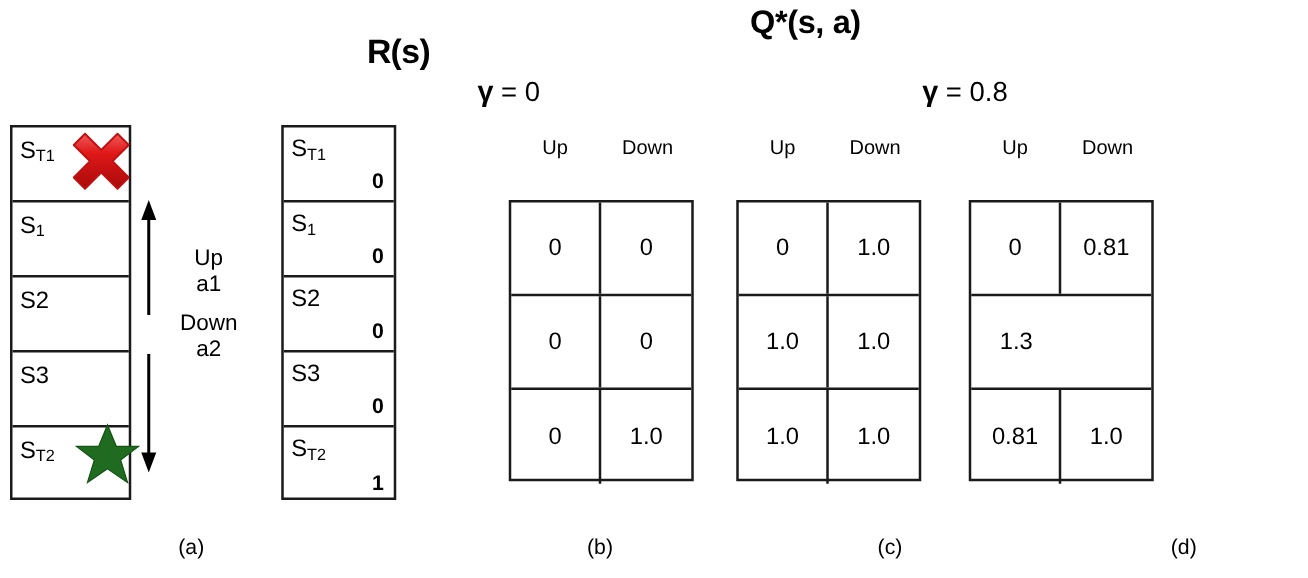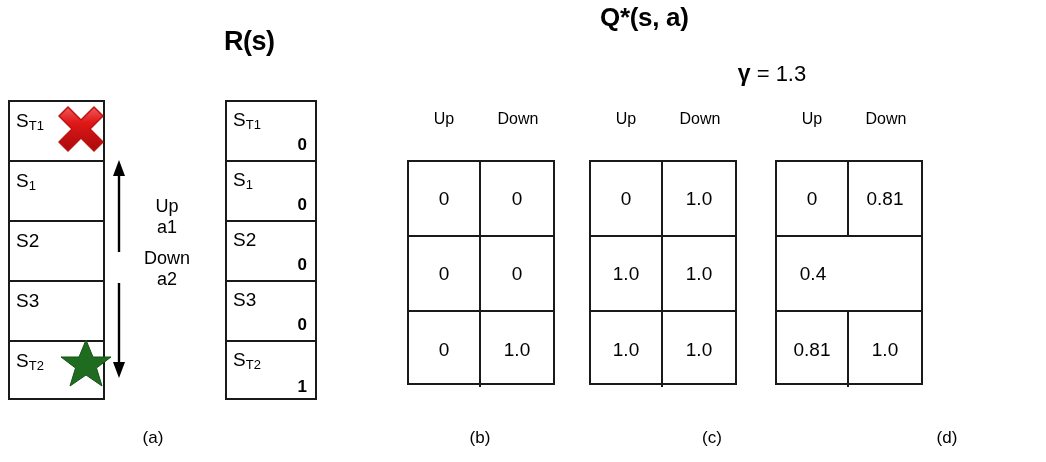--- a/index.html
+++ b/index.html
@@ -17,21 +17,21 @@
     height: 462px;
     background: #ffffff;
     overflow: hidden;
   }
   .abs { position: absolute; }
 
   
   .title-rs {
     left: 224px; top: 26px; width: 120px;
     font-size: 27px; font-weight: bold;
-    text-align: left; letter-spacing: -0.5px;
+    text-align: right; letter-spacing: -0.5px;
   }
   .title-q {
     left: 600px; top: 2px; width: 250px;
     font-size: 26px; font-weight: bold;
     text-align: left; letter-spacing: -0.3px;
   }
 
   
   .gamma {
     top: 60px; width: 160px;
@@ -230,20 +230,23 @@
       <span class="rlabel">S3</span>
       <span class="rval">0</span>
     </div>
     <div class="rs-row">
       <span class="rlabel">S<sub>T2</sub></span>
       <span class="rval">1</span>
     </div>
 
   </div>
 
+  <div class="abs gamma" style="left:327px;">
+    <span class="g-sym">γ</span><span> = 0</span>
+  </div>
   <div class="abs updown" style="left:407px;">
     <span class="cell c1">Up</span>
     <span class="cell c2">Down</span>
   </div>
   <div class="abs q-table" style="left:407px;">
     <div class="q-row">
       <div class="q-cell">0</div>
       <div class="q-cell">0</div>
     </div>
     <div class="q-row">
@@ -269,33 +272,33 @@
       <div class="q-cell">1.0</div>
       <div class="q-cell">1.0</div>
     </div>
     <div class="q-row">
       <div class="q-cell">1.0</div>
       <div class="q-cell">1.0</div>
     </div>
   </div>
 
   <div class="abs gamma" style="left:692px;">
-    <span class="g-sym">γ</span><span> = 1.3</span>
+    <span class="g-sym">γ</span><span> = 0.8</span>
   </div>
   <div class="abs updown" style="left:775px;">
     <span class="cell c1">Up</span>
     <span class="cell c2">Down</span>
   </div>
   <div class="abs q-table" style="left:775px;">
     <div class="q-row">
       <div class="q-cell">0</div>
       <div class="q-cell">0.81</div>
     </div>
     <div class="q-row">
-      <div class="q-cell">0.4</div>
+      <div class="q-cell">1.3</div>
     </div>
     <div class="q-row">
       <div class="q-cell">0.81</div>
       <div class="q-cell">1.0</div>
     </div>
   </div>
 
   <div class="abs caption" style="left:113px;">(a)</div>
   <div class="abs caption" style="left:440px;">(b)</div>
   <div class="abs caption" style="left:672px;">(c)</div>

